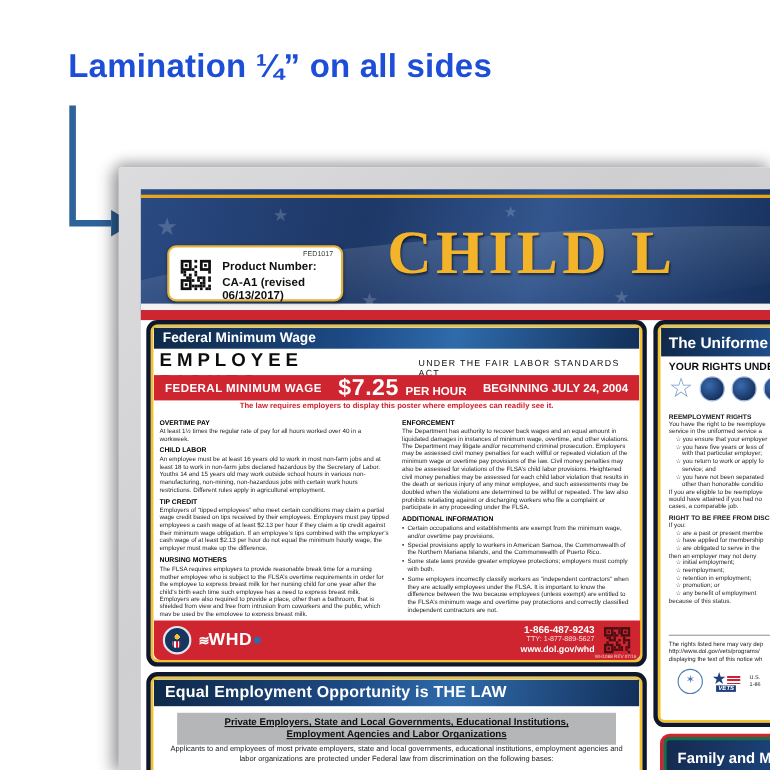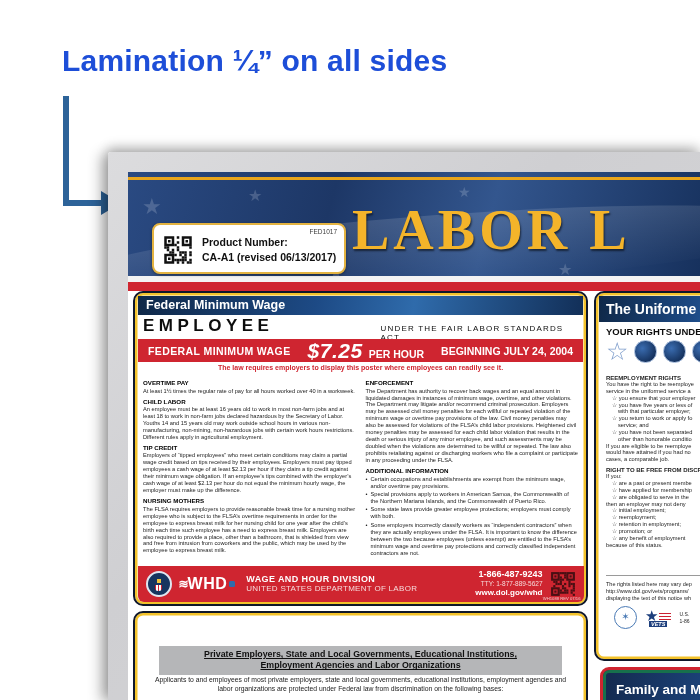--- a/index.html
+++ b/index.html
@@ -25,47 +25,47 @@
   .flag-goldline{position:absolute;left:0;right:0;top:5px;height:2.5px;background:#e8a51c;}
   .flag-swoosh{position:absolute;left:-8%;top:42px;width:130%;height:70px;border-radius:50%;
     background:linear-gradient(rgba(255,255,255,.13),rgba(255,255,255,0));transform:rotate(-4deg);}
   .flag-star{position:absolute;color:rgba(230,236,246,.20);}
   .stripe-white{position:absolute;left:0;right:0;bottom:9px;height:6px;background:#f3f3f3;}
   .stripe-red{position:absolute;left:0;right:0;bottom:0;height:9px;background:#cf2530;}
   .labor-title{position:absolute;left:224px;top:26px;font-family:"Liberation Serif",serif;
     font-weight:700;font-size:56px;color:#f4b42a;letter-spacing:4px;white-space:nowrap;
     text-shadow:1px 2px 2px rgba(0,0,0,.55);}
 
-  .product-box{position:absolute;left:24px;top:51px;width:194px;height:51px;background:#fff;
+  .product-box{position:absolute;left:24px;top:51px;width:160px;height:51px;background:#fff;
     border:2px solid #e3b341;border-radius:8px;box-shadow:0 1px 3px rgba(0,0,0,.4);}
   .product-code{position:absolute;top:3px;right:7px;font-size:6.5px;color:#3a3a3a;}
   .product-label{position:absolute;left:48px;top:11px;font-size:10.5px;font-weight:700;color:#111;}
-  .product-value{position:absolute;left:48px;top:26px;font-size:10.5px;font-weight:700;color:#111;text-align:center;}
+  .product-value{position:absolute;left:48px;top:26px;font-size:10.5px;font-weight:700;color:#111;}
   .qr{display:block;}
   .qr-product{position:absolute;left:9px;top:10px;width:30px;height:30px;}
 
   
-  .section{position:absolute;background:#fff;border:2px solid #0f172a;border-radius:10px;
+  .section{position:absolute;background:#fff;border:4px solid #0f172a;border-radius:10px;
     box-shadow:inset 0 0 0 2.5px #f3c22b;overflow:hidden;}
   .blue-bar{background:linear-gradient(100deg,#0f2848 0%,#1d4a85 40%,#2f6bab 62%,#122f58 100%);
     color:#fff;font-weight:700;}
 
   
   .sec-federal{left:5px;top:119px;width:455px;height:315px;}
   .fed-bluebar{position:absolute;left:3px;right:3px;top:3px;height:19px;line-height:19px;
     font-size:12.5px;padding-left:8px;}
   .er-row{position:absolute;left:8px;right:3px;top:23px;height:22px;display:flex;
     align-items:baseline;gap:10px;}
   .er-big{font-size:17px;font-weight:700;letter-spacing:4.5px;color:#0d0d0d;}
   .er-small{font-size:8px;font-weight:400;letter-spacing:1.2px;color:#0d0d0d;}
   .wage-bar{position:absolute;left:3px;right:3px;top:46px;height:23px;background:#cf2530;
     color:#fff;display:flex;align-items:center;justify-content:space-between;padding:0 10px;}
   .wage-label{font-size:10.5px;font-weight:700;letter-spacing:.4px;}
   .wage-mid{display:flex;align-items:baseline;gap:6px;}
-  .wage-amount{font-size:21px;font-weight:700;letter-spacing:.5px;font-style:italic;}
+  .wage-amount{font-size:21px;font-weight:700;letter-spacing:.5px;}
   .wage-unit{font-size:10.5px;font-weight:700;}
   .wage-begin{font-size:10.5px;font-weight:700;}
   .fed-tagline{position:absolute;left:0;right:0;top:71px;text-align:center;color:#cf2530;
     font-size:7px;font-weight:700;}
   .fed-cols{position:absolute;left:8px;right:8px;top:83px;bottom:42px;display:flex;gap:10px;
     overflow:hidden;}
   .fed-col{flex:1;font-size:5.7px;line-height:1.22;color:#1c1c1c;}
   .col-heading{font-size:6.2px;font-weight:700;color:#000;margin:3px 0 1px;}
   .col-body{margin-bottom:1px;}
   .col-bullet{display:flex;gap:3px;margin-bottom:1.5px;}
@@ -156,21 +156,21 @@
 
     <div class="flag-header">
       <div class="flag-goldline"></div>
       <div class="flag-swoosh"></div>
       <div class="flag-star" style="left:14px;top:22px;font-size:22px;">★</div>
       <div class="flag-star" style="left:120px;top:14px;font-size:16px;">★</div>
       <div class="flag-star" style="left:70px;top:80px;font-size:24px;">★</div>
       <div class="flag-star" style="left:200px;top:90px;font-size:18px;">★</div>
       <div class="flag-star" style="left:330px;top:12px;font-size:14px;">★</div>
       <div class="flag-star" style="left:430px;top:88px;font-size:16px;">★</div>
-      <div class="labor-title">LABOR L</div>
+      <div class="labor-title">CHILD L</div>
       <div class="stripe-white"></div>
       <div class="stripe-red"></div>
 
       <div class="product-box">
         <div class="qr qr-product"><svg viewBox="-0.5 -0.5 12 12" width="100%" height="100%" fill="#111">
               <rect x="5" y="0" width="1" height="1"></rect>
               <rect x="5" y="2" width="1" height="1"></rect>
               <rect x="4" y="3" width="1" height="1"></rect>
               <rect x="0" y="4" width="1" height="1"></rect>
               <rect x="1" y="4" width="1" height="1"></rect>
@@ -264,24 +264,20 @@
       </div>
       <div class="whd-bar">
         <div class="dol-seal">
           <div class="eagle"></div>
           <div class="shield"></div>
         </div>
         <div class="whd-logo">
           <span class="whd-waves">≋</span>
           <span class="whd-text">WHD</span>
           <span class="whd-square"></span>
-        </div>
-        <div class="whd-division">
-          <div class="l1">WAGE AND HOUR DIVISION</div>
-          <div class="l2">UNITED STATES DEPARTMENT OF LABOR</div>
         </div>
         <div class="whd-contact">
           <div class="whd-phone">1-866-487-9243</div>
           <div class="whd-tty">TTY: 1-877-889-5627</div>
           <div class="whd-url">www.dol.gov/whd</div>
         </div>
         <div class="qr qr-whd"><svg viewBox="-0.5 -0.5 12 12" width="100%" height="100%" fill="#4a0f13">
               <rect x="4" y="0" width="1" height="1"></rect>
               <rect x="5" y="0" width="1" height="1"></rect>
               <rect x="6" y="0" width="1" height="1"></rect>
@@ -324,20 +320,21 @@
               <rect x="7.5" y="0.5" width="3" height="3" fill="none" stroke="#4a0f13" stroke-width="1"></rect>
               <rect x="8.5" y="1.5" width="1" height="1"></rect>
               <rect x="0.5" y="7.5" width="3" height="3" fill="none" stroke="#4a0f13" stroke-width="1"></rect>
               <rect x="1.5" y="8.5" width="1" height="1"></rect>
             </svg></div>
         <div class="whd-rev">WH1088 REV 07/16</div>
       </div>
     </div>
 
     <div class="section sec-eeo">
+      <div class="blue-bar eeo-bluebar">Equal Employment Opportunity is THE LAW</div>
       <div class="eeo-graybox">
         <div>Private Employers, State and Local Governments, Educational Institutions,</div>
         <div>Employment Agencies and Labor Organizations</div>
       </div>
       <div class="eeo-para">Applicants to and employees of most private employers, state and local governments, educational institutions, employment agencies and labor organizations are protected under Federal law from discrimination on the following bases:</div>
     </div>
 
     <div class="section sec-userra">
       <div class="blue-bar us-bluebar">The Uniforme</div>
       <div class="us-sub">YOUR RIGHTS UNDE</div>

